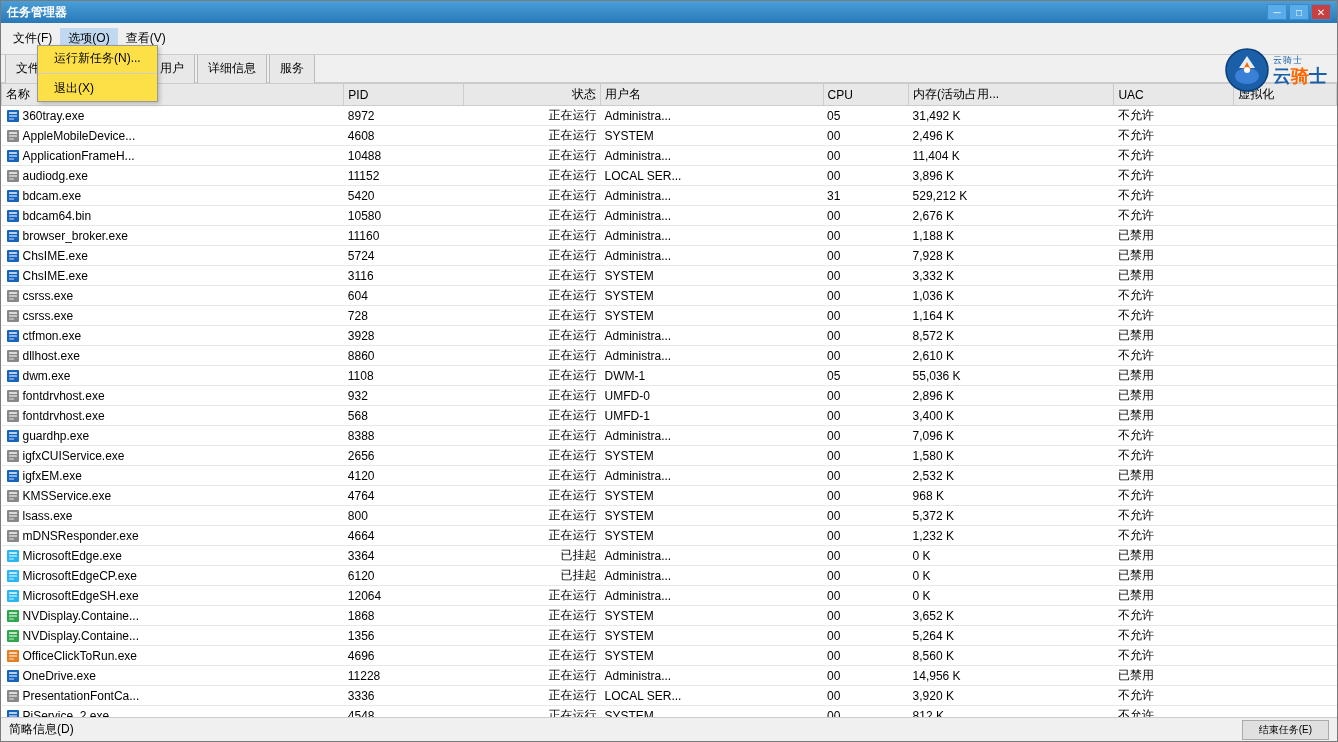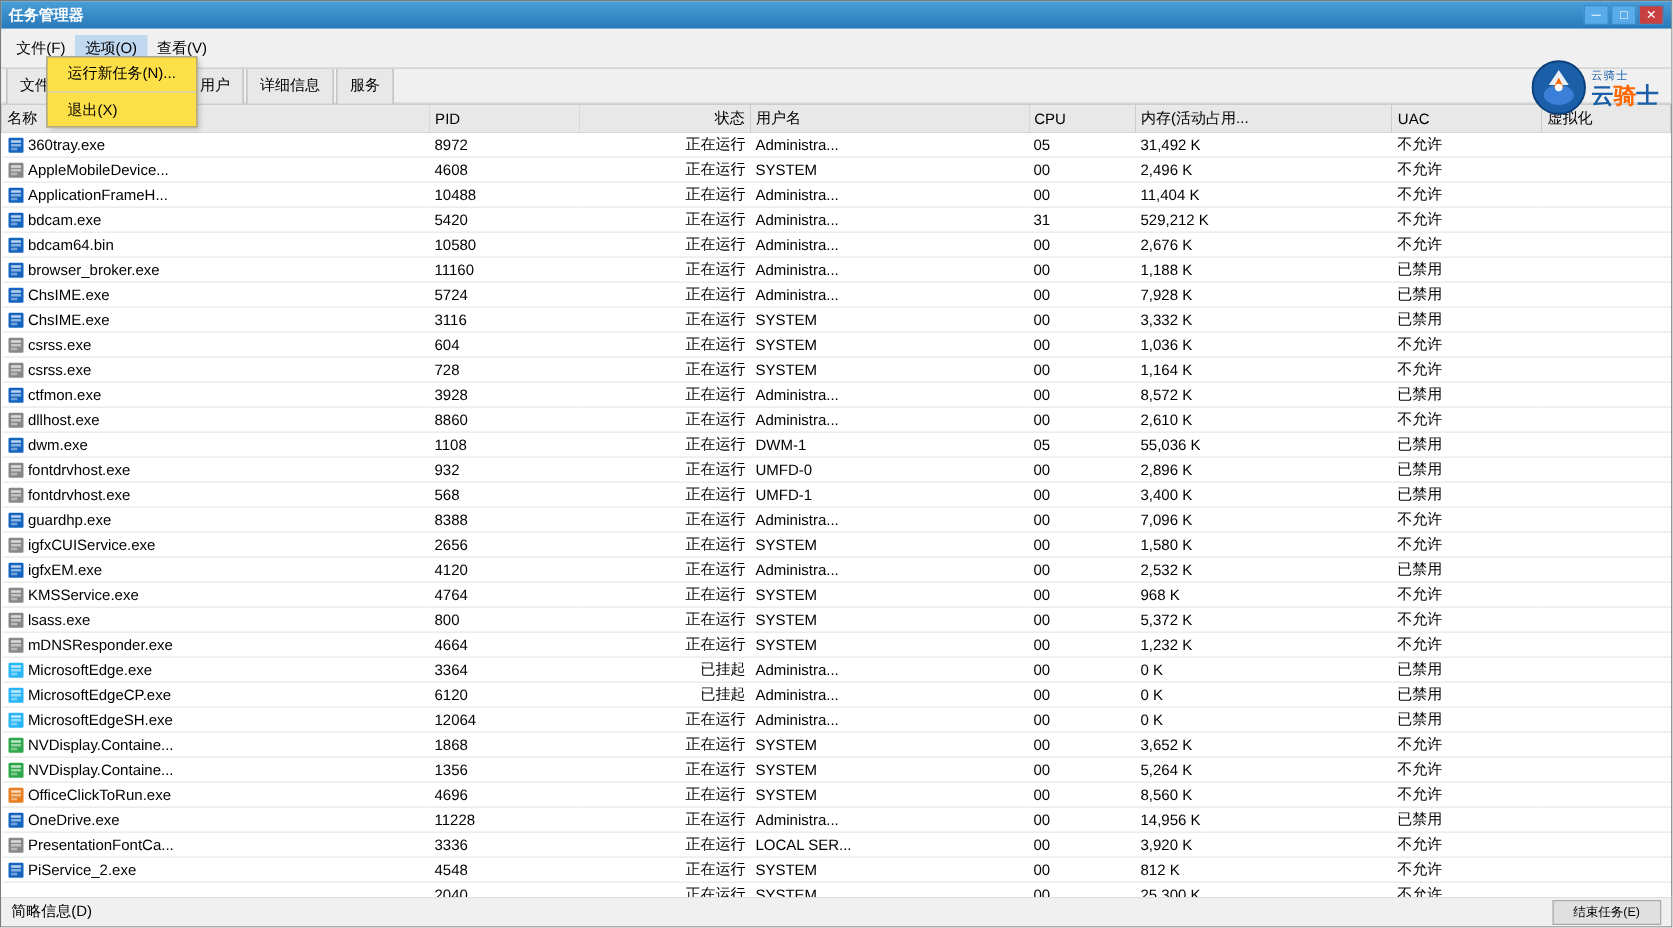--- a/index.html
+++ b/index.html
@@ -335,20 +335,40 @@
     <td class="col-user">Administra...</td>
     <td class="col-cpu">00</td>
     <td class="col-mem">11,404 K</td>
     <td class="col-uac">不允许</td>
     <td class="col-virt"></td>
   </tr>
           <tr>
     <td class="col-name">
       <div class="name-cell">
         <svg width="14" height="14" viewBox="0 0 14 14" style="margin-right:3px;flex-shrink:0;">
+          <rect x="1" y="1" width="12" height="12" rx="1" fill="#888"></rect>
+          <rect x="3" y="3" width="8" height="2" rx="0.5" fill="rgba(255,255,255,0.7)"></rect>
+          <rect x="3" y="6" width="8" height="2" rx="0.5" fill="rgba(255,255,255,0.5)"></rect>
+          <rect x="3" y="9" width="5" height="2" rx="0.5" fill="rgba(255,255,255,0.4)"></rect>
+        </svg>
+        <span>audiodg.exe</span>
+      </div>
+    </td>
+    <td class="col-pid">11152</td>
+    <td class="col-status">正在运行</td>
+    <td class="col-user">LOCAL SER...</td>
+    <td class="col-cpu">00</td>
+    <td class="col-mem">3,896 K</td>
+    <td class="col-uac">不允许</td>
+    <td class="col-virt"></td>
+  </tr>
+          <tr>
+    <td class="col-name">
+      <div class="name-cell">
+        <svg width="14" height="14" viewBox="0 0 14 14" style="margin-right:3px;flex-shrink:0;">
           <rect x="1" y="1" width="12" height="12" rx="1" fill="#1565c0"></rect>
           <rect x="3" y="3" width="8" height="2" rx="0.5" fill="rgba(255,255,255,0.7)"></rect>
           <rect x="3" y="6" width="8" height="2" rx="0.5" fill="rgba(255,255,255,0.5)"></rect>
           <rect x="3" y="9" width="5" height="2" rx="0.5" fill="rgba(255,255,255,0.4)"></rect>
         </svg>
         <span>bdcam.exe</span>
       </div>
     </td>
     <td class="col-pid">5420</td>
     <td class="col-status">正在运行</td>

